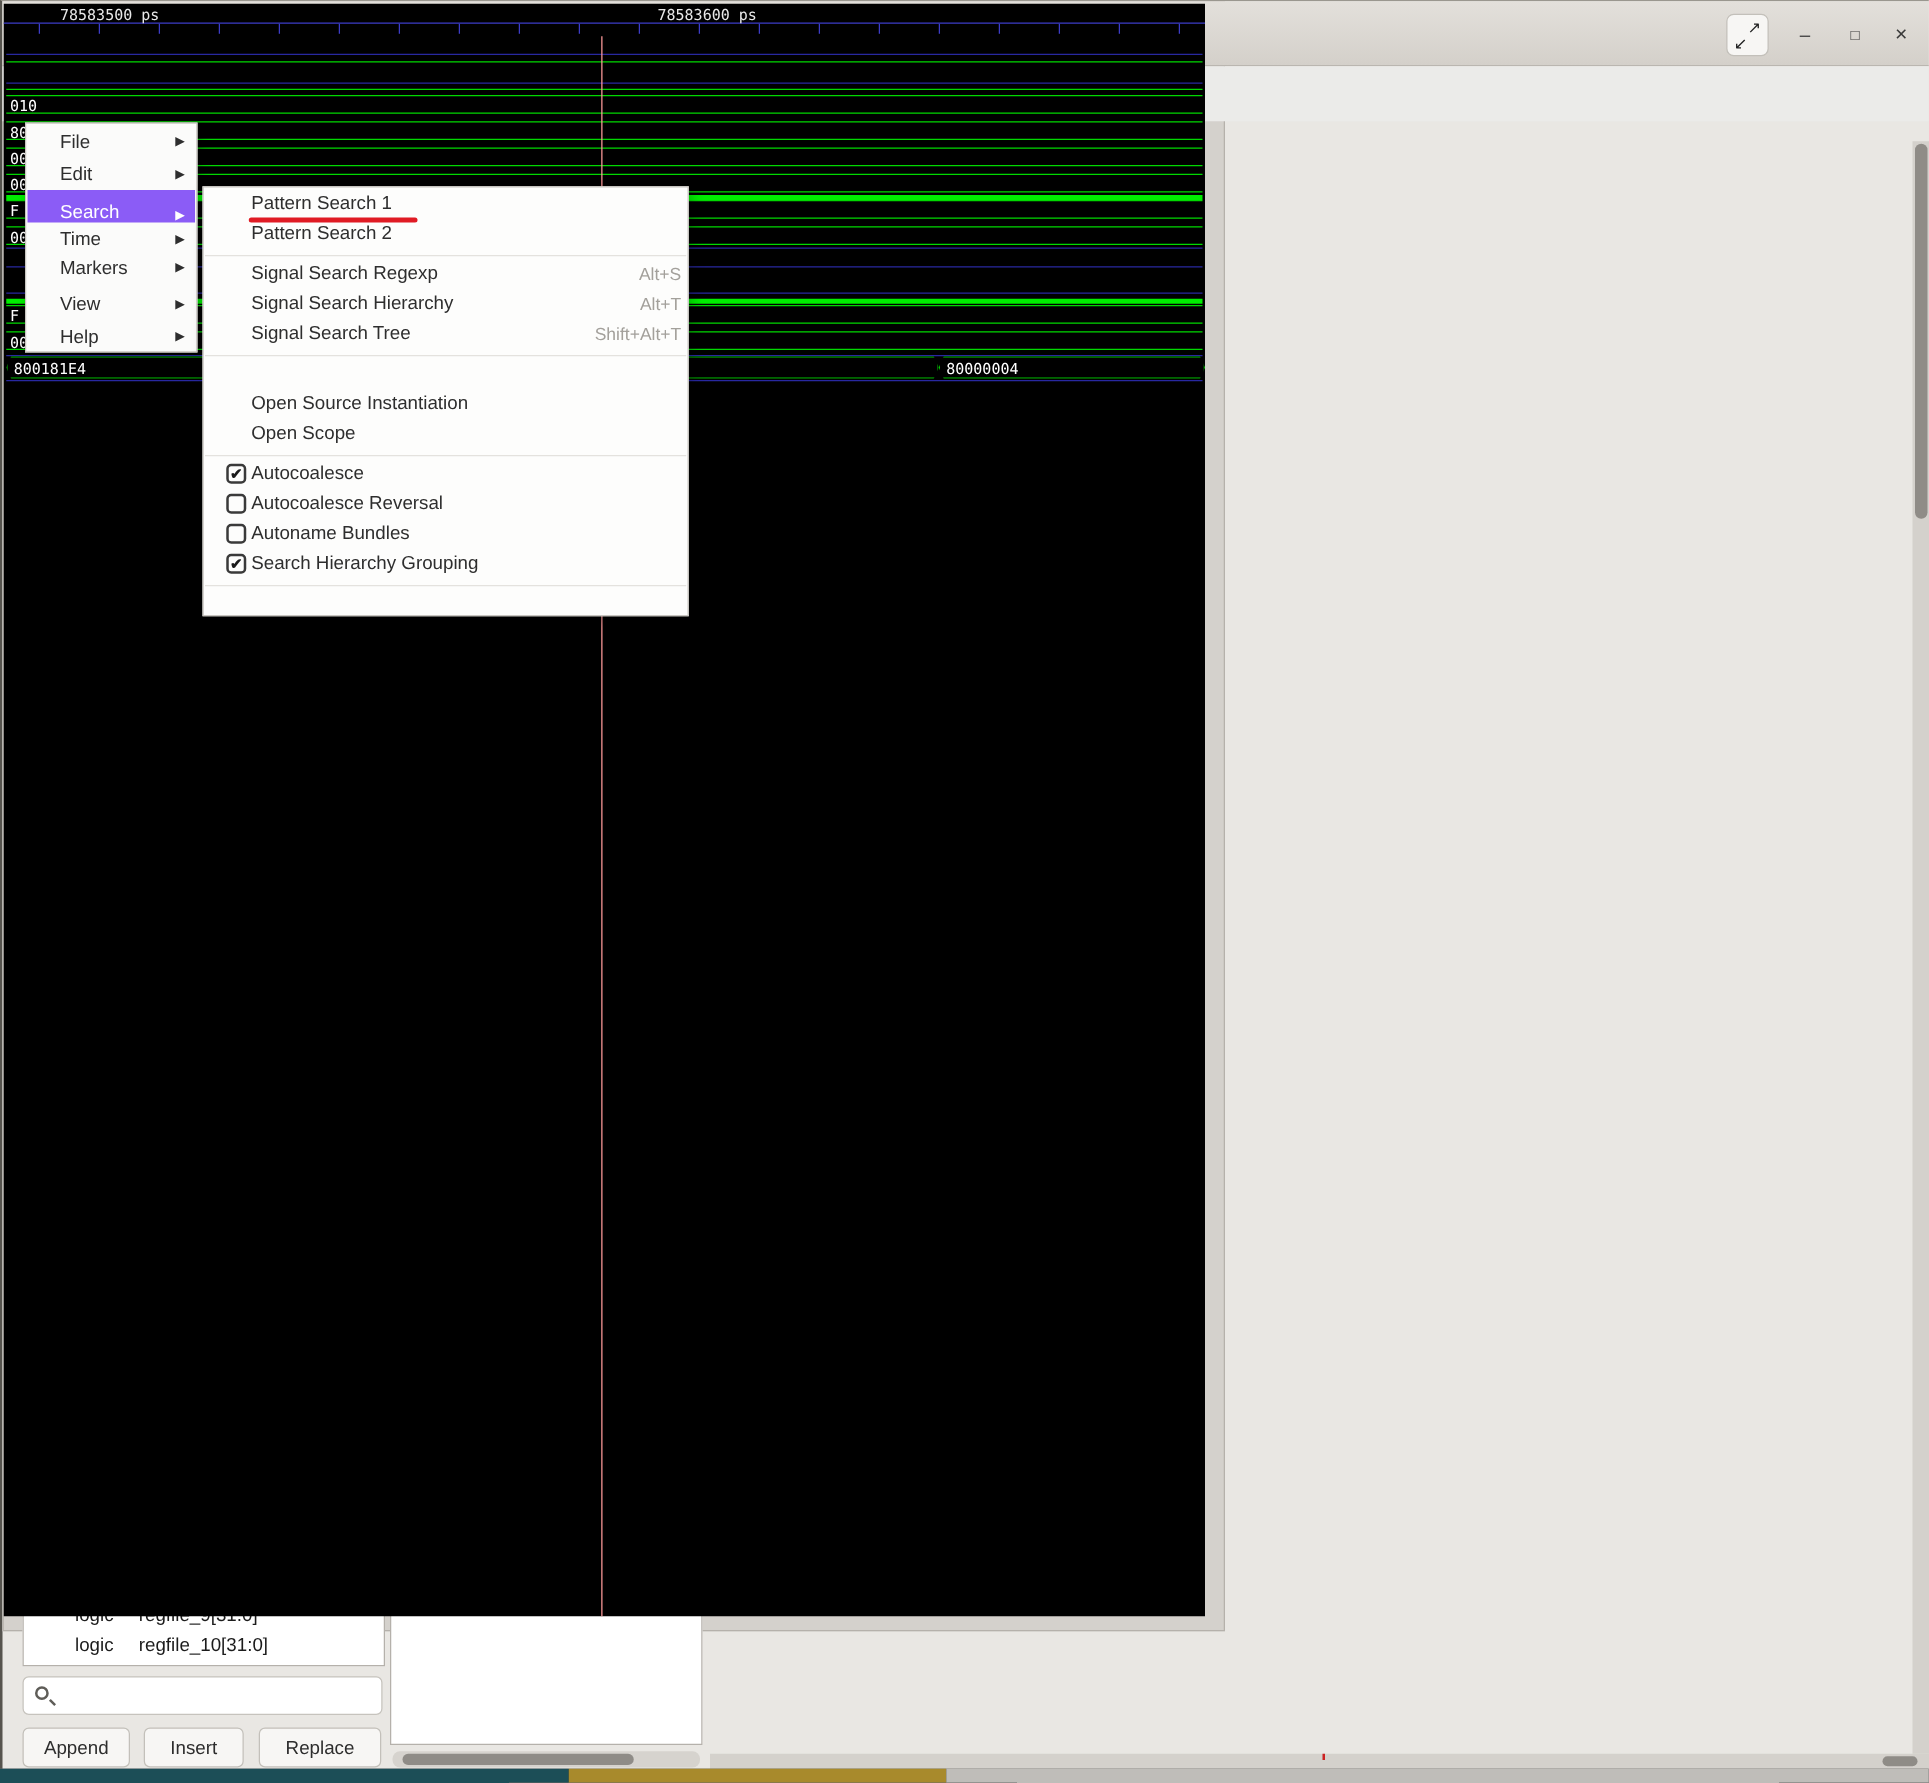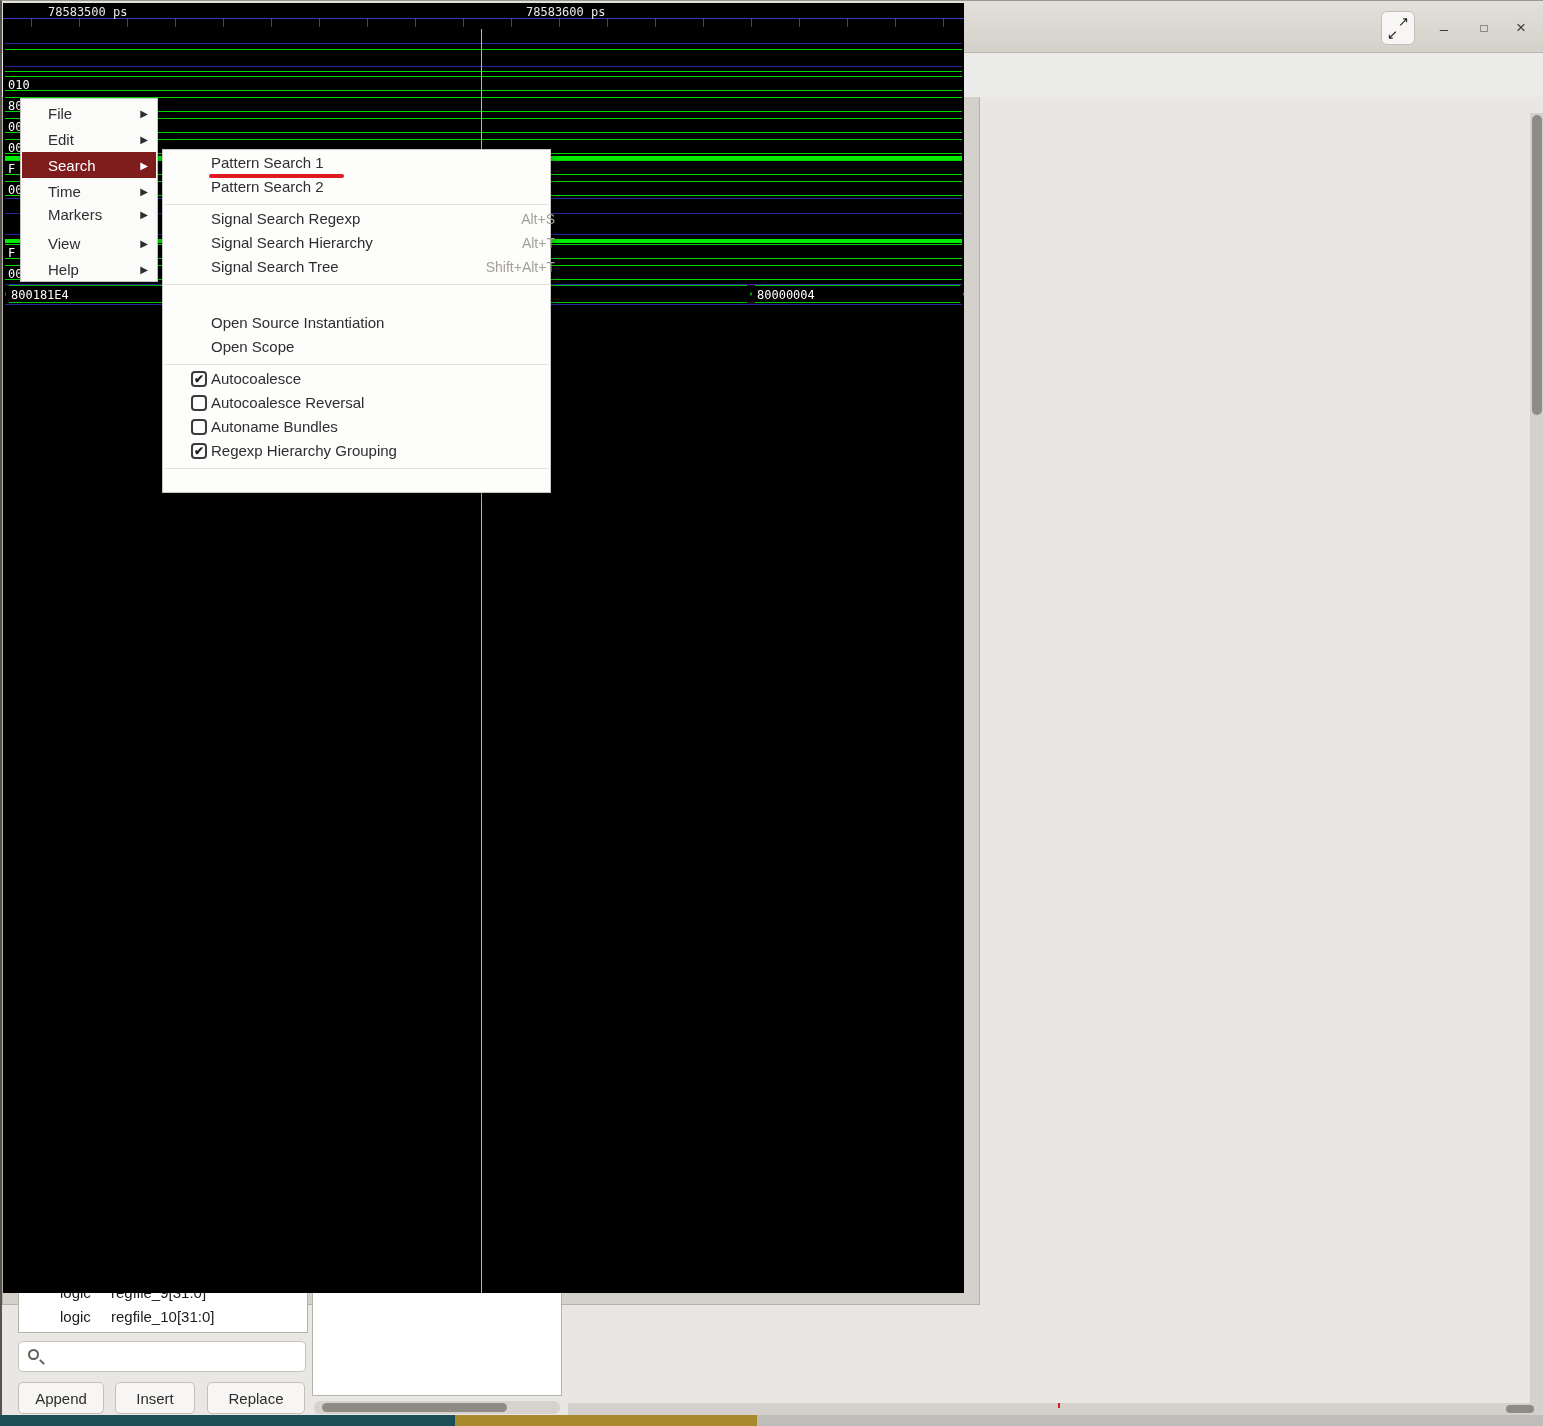--- a/index.html
+++ b/index.html
@@ -151,25 +151,25 @@
   #waves-hscroll .thumb { position:absolute; left:938px; top:2px; width:28px; height:8px;
     background:#8f8c87; border-radius:4px; }
   #waves-hscroll .cursor-tick { position:absolute; left:490px; top:0; width:2px; height:5px;
     background:#cc2222; }
 
   
   #main-menu { position:absolute; left:18px; top:97px; width:138px; height:184px;
     background:#fbfbfa; border:1px solid #c8c5c0; box-shadow:2px 3px 8px rgba(0,0,0,.25); z-index:20; }
   .mmitem { position:absolute; left:1px; width:134px; height:26px; font-size:15px;
     color:#2e2e2e; display:flex; align-items:center; padding-left:26px; }
-  .mmitem.sel { background:#7f1d1d; color:#fff; }
+  .mmitem.sel { background:#8b5cf6; color:#fff;align-items:flex-end; }
   .mm-arrow { position:absolute; right:8px; font-size:10px; }
   #submenu { position:absolute; left:160px; top:148px; width:389px; height:344px;
     background:#fdfdfc; border:1px solid #c8c5c0; box-shadow:2px 3px 10px rgba(0,0,0,.28); z-index:21; }
-  .smitem { position:absolute; left:19px; width:385px; height:24px; font-size:15px;
+  .smitem { position:absolute; left:9px; width:385px; height:24px; font-size:15px;
     color:#2e2e2e; }
   .sm-label { position:absolute; left:29px; top:2px; white-space:nowrap; }
   .sm-shortcut { position:absolute; right:12px; top:3px; font-size:14px; color:#a3a09b; }
   .smsep { position:absolute; left:1px; width:385px; height:8px; }
   .smsep::after { content:""; position:absolute; left:0; top:4px; width:100%; height:1px; background:#e4e2de; }
   .sm-check { position:absolute; left:9px; top:3px; width:16px; height:16px;
     border:2px solid #3a3a3a; border-radius:4px; font-size:12px; line-height:12px;
     text-align:center; color:#1a1a1a; font-weight:bold; }
   #annotation-underline { position:absolute; left:27px; top:22px; width:135px; height:4px;
     background:#e01b24; border-radius:2px; }
@@ -699,21 +699,21 @@
       <div class="smitem" style="top: 242px;">
         <span class="sm-check"></span>
         <span class="sm-label">Autocoalesce Reversal</span>
       </div>
       <div class="smitem" style="top: 266px;">
         <span class="sm-check"></span>
         <span class="sm-label">Autoname Bundles</span>
       </div>
       <div class="smitem" style="top: 290px;">
         <span class="sm-check">✔</span>
-        <span class="sm-label">Regexp Hierarchy Grouping</span>
+        <span class="sm-label">Search Hierarchy Grouping</span>
       </div>
       <div class="smsep" style="top: 314px;"></div>
     </div>
 
 </div>
 
 <div id="backdrop">
     <div style="left: 0px; width: 455px; background: rgb(28, 78, 87);"></div>
     <div style="left: 455px; width: 302px; background: rgb(168, 138, 44);"></div>
     <div style="left: 757px; width: 786px; background: rgb(191, 189, 185);"></div>

